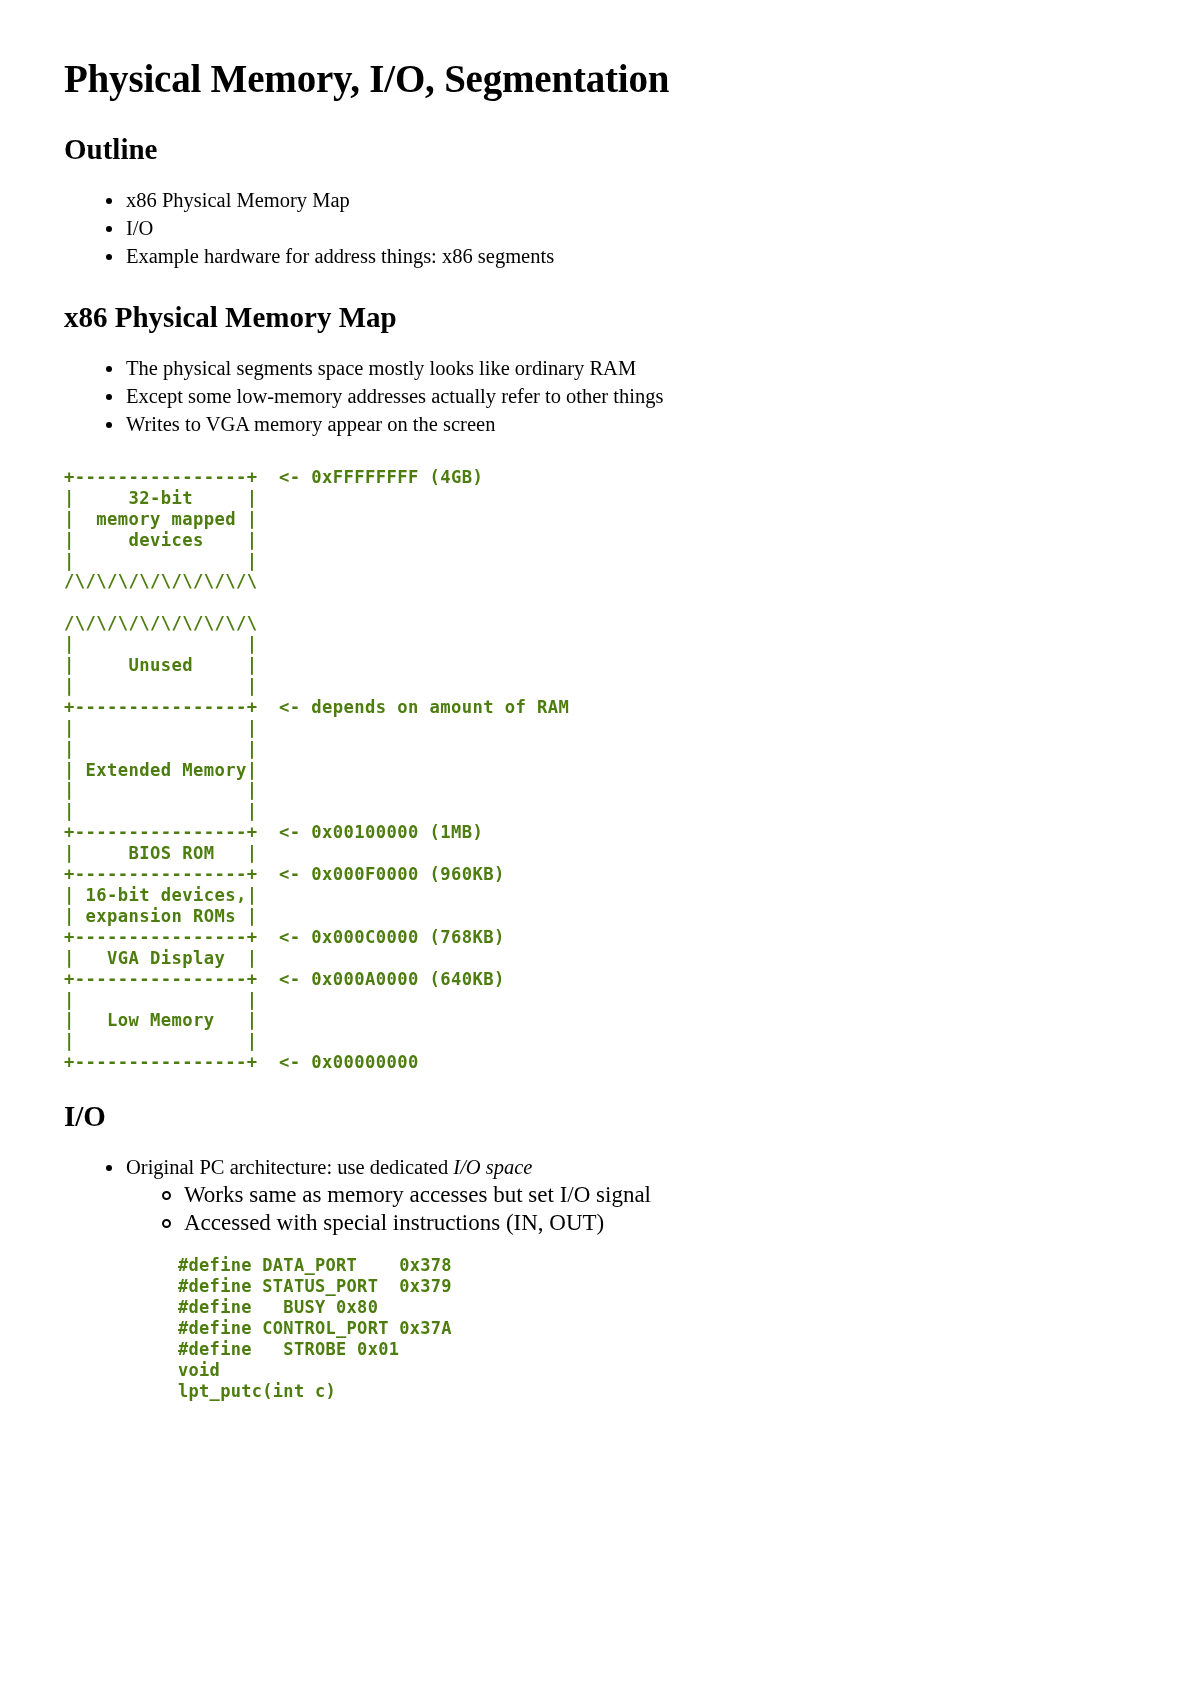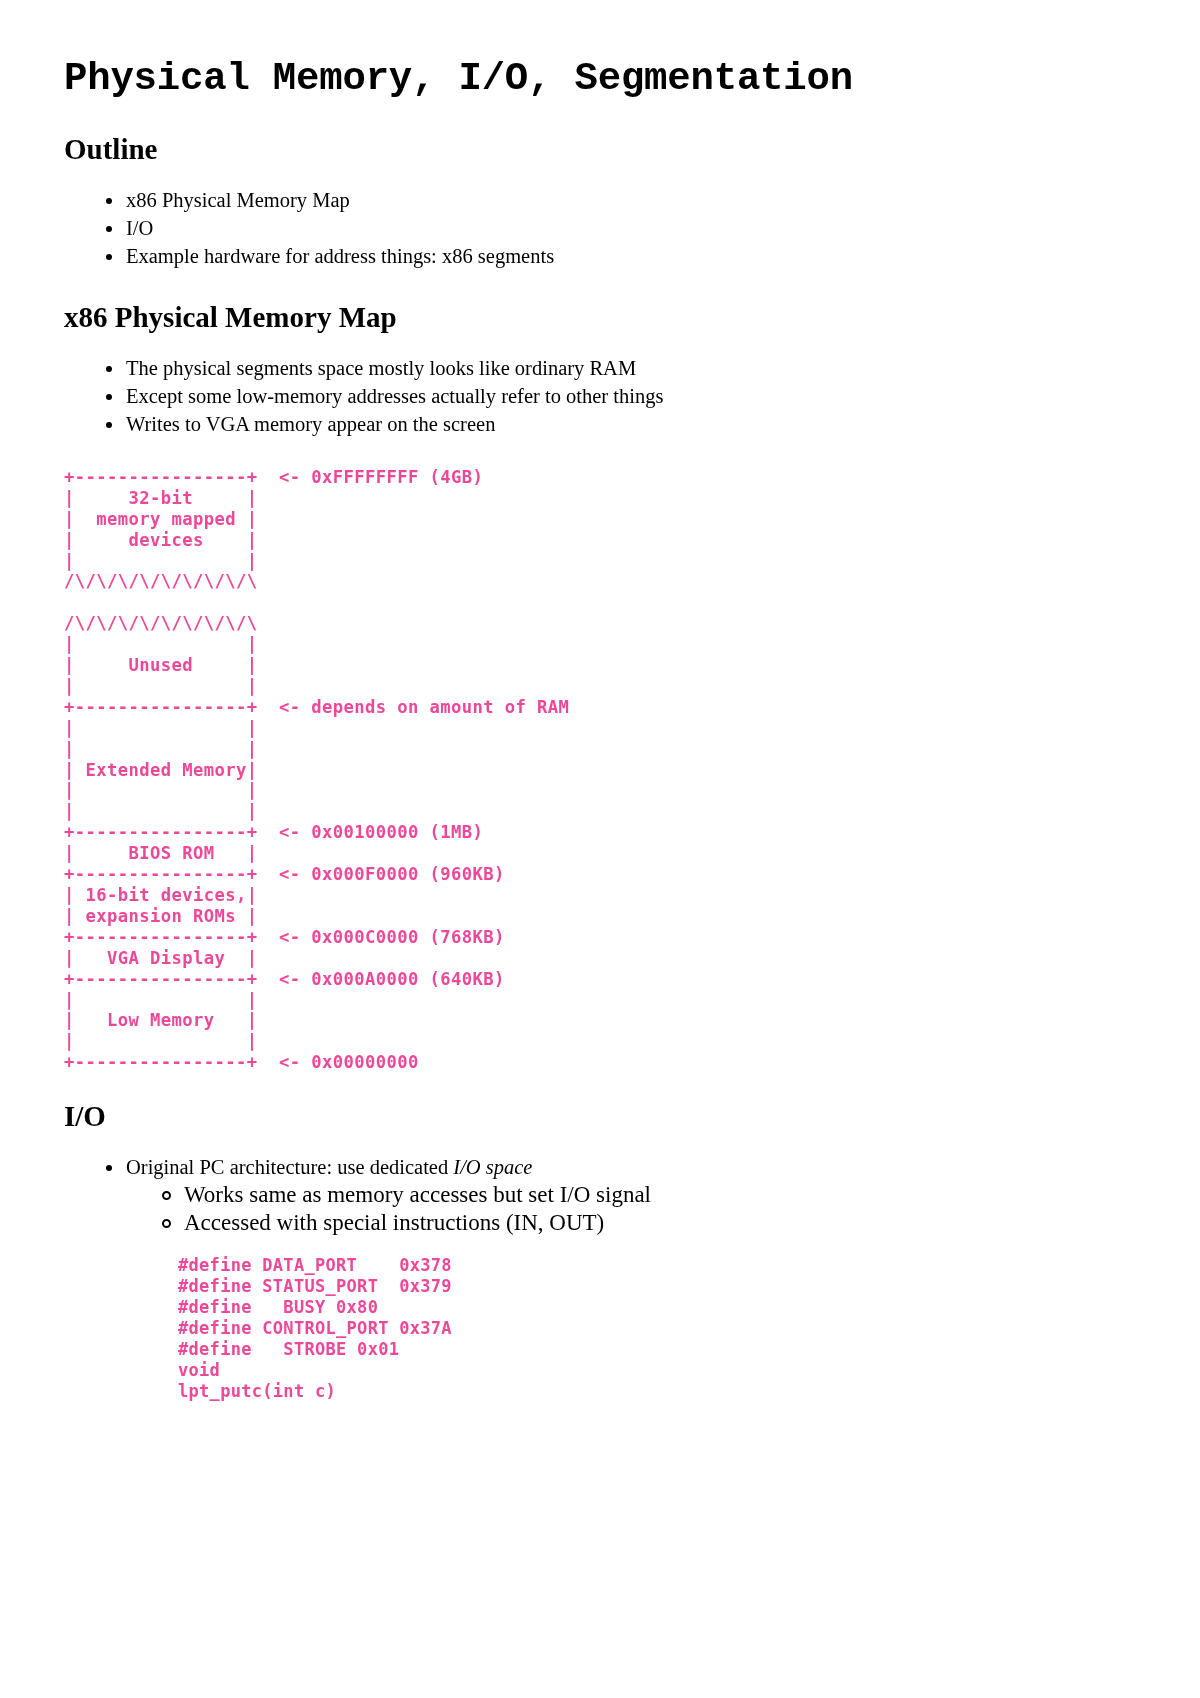--- a/index.html
+++ b/index.html
@@ -28,21 +28,20 @@
     margin-right: 60px;
     padding-top: 58px;
   }
 
   h1.doc-title {
     font-size: 39px;
     font-weight: bold;
     line-height: 1.08;
     margin: 0 0 34px 0;
     letter-spacing: -0.2px;
-    font-family: Liberation Mono, monospace;
   }
   h2.section-title {
     font-size: 29px;
     font-weight: bold;
     line-height: 1.1;
     margin: 0 0 22px 0;
   }
   h2.section-title.tight {
     margin-top: 0;
   }
@@ -92,21 +91,21 @@
     border-radius: 50%;
     background: #fff;
   }
   .ital {
     font-style: italic;
   }
 
   pre.ascii-art, pre.code-block {
     font-family: "DejaVu Sans Mono", "Liberation Mono", monospace;
     font-weight: bold;
-    color: #ec4899;
+    color: #4d7c0f;
     margin: 0;
     white-space: pre;
   }
   pre.ascii-art {
     font-size: 17.2px;
     line-height: 20.9px;
     letter-spacing: 0.4px;
     margin-top: 30px;
     margin-bottom: 26px;
     margin-left: 0px;

